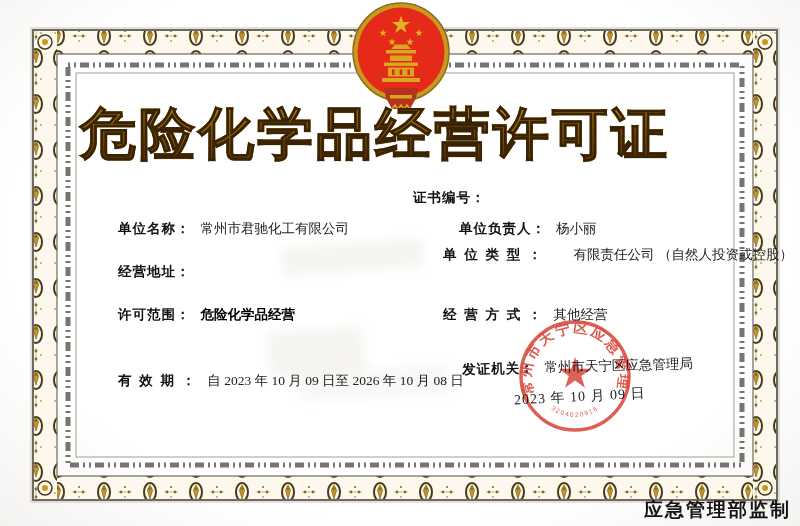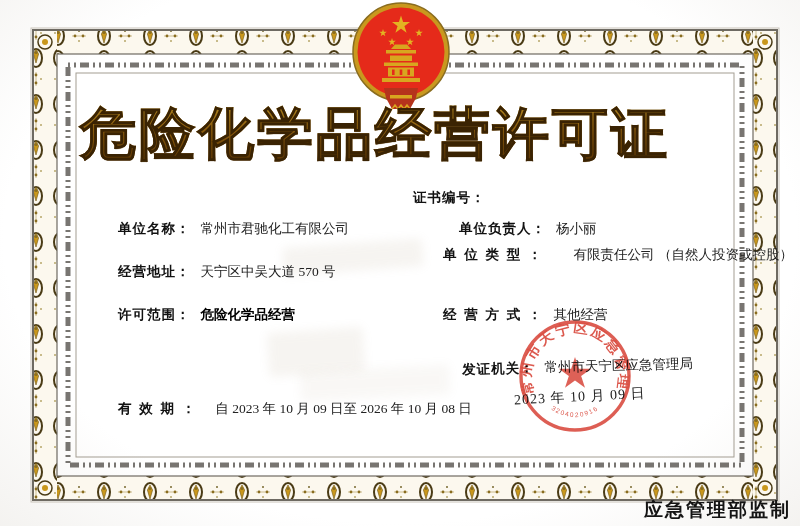--- a/index.html
+++ b/index.html
@@ -33,21 +33,21 @@
   .row .val{font-family:"Liberation Serif","DejaVu Serif",serif;font-size:13.5px;margin-left:10px;color:#222;}
   .row .val.bold{font-family:"Liberation Sans","DejaVu Sans",sans-serif;font-weight:bold;color:#000000;}
   .certno{top:189px;left:413px;}
   .r-l1{top:220px;left:118px;}
   .r-l2{top:263px;left:118px;align-items:center;}
   .r-l3{top:306px;left:118px;}
   .r-r1{top:220px;left:459px;}
   .r-r2{top:246px;left:443px;gap:20px;}
   .r-r3{top:306px;left:443px;}
   .r-r2 .lbl,.r-r3 .lbl,.validity .lbl{letter-spacing:2px;}
-  .validity{top:400px;left:118px;gap:8px;}
+  .validity{top:372px;left:118px;}
   .issuer{top:358px;left:462px;transform:rotate(-1.5deg);}
   .issue-date{position:absolute;top:388px;left:514px;transform:rotate(-3deg);
     font-family:"Liberation Serif","DejaVu Serif",serif;font-size:14px;color:#222;
     letter-spacing:1px;white-space:nowrap;}
   
   .seal{position:absolute;left:515px;top:316px;width:120px;height:120px;
     mix-blend-mode:multiply;opacity:.88;}
   
   .ghost{position:absolute;background:#b9a98f;opacity:.12;filter:blur(5px);border-radius:4px;}
   .g1{left:283px;top:243px;width:140px;height:28px;transform:rotate(-4deg);}
@@ -151,21 +151,20 @@
 <div class="row certno">
   <span class="lbl">证书编号：</span>
 </div>
 
 <div class="row r-l1">
   <span class="lbl">单位名称：</span>
   <span class="val">常州市君驰化工有限公司</span>
 </div>
 <div class="row r-l2">
   <span class="lbl">经营地址：</span>
-  <span class="val">天宁区中吴大道 570 号</span>
 </div>
 <div class="row r-l3">
   <span class="lbl">许可范围：</span>
   <span class="val bold">危险化学品经营</span>
 </div>
 
 <div class="row r-r1">
   <span class="lbl">单位负责人：</span>
   <span class="val">杨小丽</span>
 </div>

